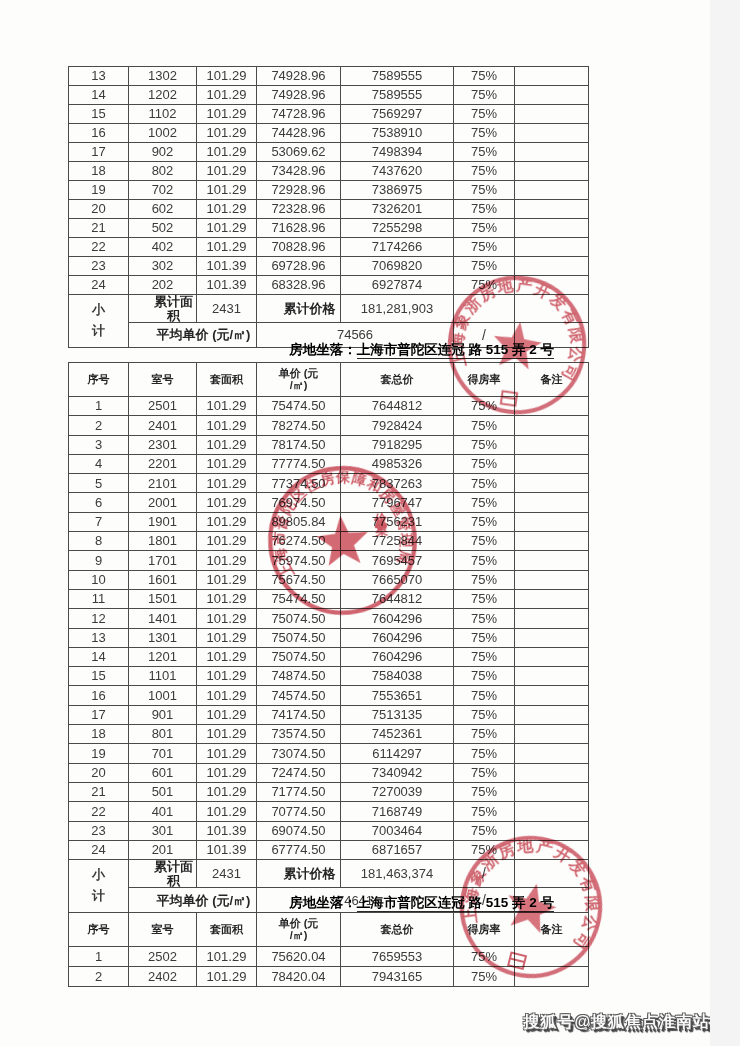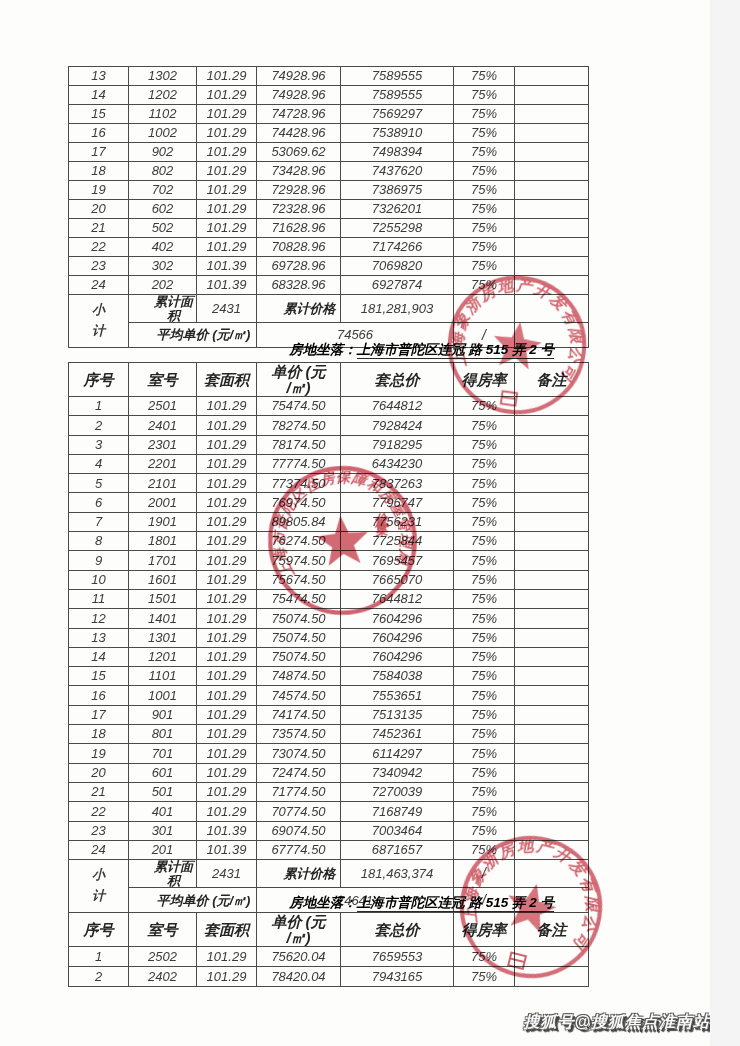--- a/index.html
+++ b/index.html
@@ -5,21 +5,20 @@
   html,body{margin:0;padding:0;}
   body{
     width:740px;height:1046px;
     background:#f4f4f4;
     font-family:"Liberation Sans","DejaVu Sans",sans-serif;
   }
   .sheet{
     position:relative;width:710px;height:1046px;
     background:#fdfdfc;overflow:hidden;
     color:#3b3b3b;
-    font-style:italic;
   }
   
   table.price{
     position:absolute;left:68px;width:520px;
     border-collapse:collapse;table-layout:fixed;
     font-size:13px;line-height:1.05;
   }
   table.price td,table.price th{
     border:1px solid #4a4a48;
     text-align:center;vertical-align:middle;
@@ -27,21 +26,21 @@
   }
   table.price{border:1.5px solid #3d3d3b;}
   table.t1{top:66px;}
   table.t2{top:362px;}
   table.t3{top:912px;}
   table.t1 tbody.data td{height:18px;}
   table.t2 tbody.data td{height:18.3px;}
   table.t3 tbody.data td{height:19px;}
   table.price thead th{
     height:33px;font-weight:bold;color:#252525;
-    white-space:pre-line;font-size:15px;
+    white-space:pre-line;font-size:11px;
   }
   tbody.sub td{height:24px;}
   tbody.sub .b{font-weight:bold;color:#252525;padding-left:22px;}
   .sub-label{font-weight:bold;color:#252525;white-space:pre-line;line-height:1.6;}
   .slash{font-size:14px;color:#4a4a48;}
   
   .sec-title{
     position:absolute;left:68px;width:520px;
     text-align:right;font-size:13.5px;font-weight:bold;color:#000000;
     white-space:nowrap;
@@ -283,21 +282,21 @@
           <td>78174.50</td>
           <td>7918295</td>
           <td>75%</td>
           <td></td>
         </tr>
         <tr>
           <td>4</td>
           <td>2201</td>
           <td>101.29</td>
           <td>77774.50</td>
-          <td>6434230</td>
+          <td>4985326</td>
           <td>75%</td>
           <td></td>
         </tr>
         <tr>
           <td>5</td>
           <td>2101</td>
           <td>101.29</td>
           <td>77374.50</td>
           <td>7837263</td>
           <td>75%</td>

